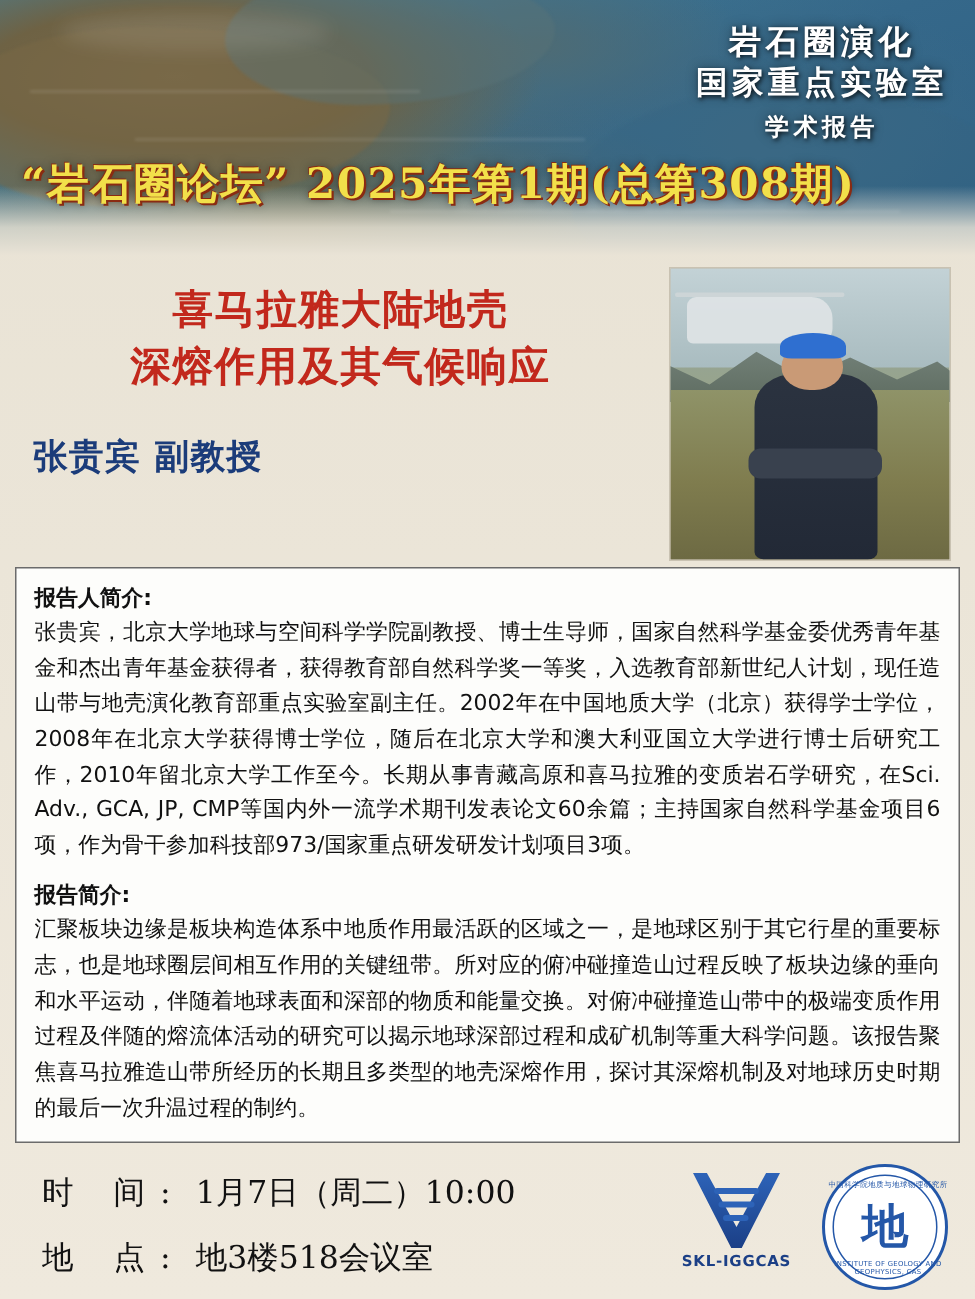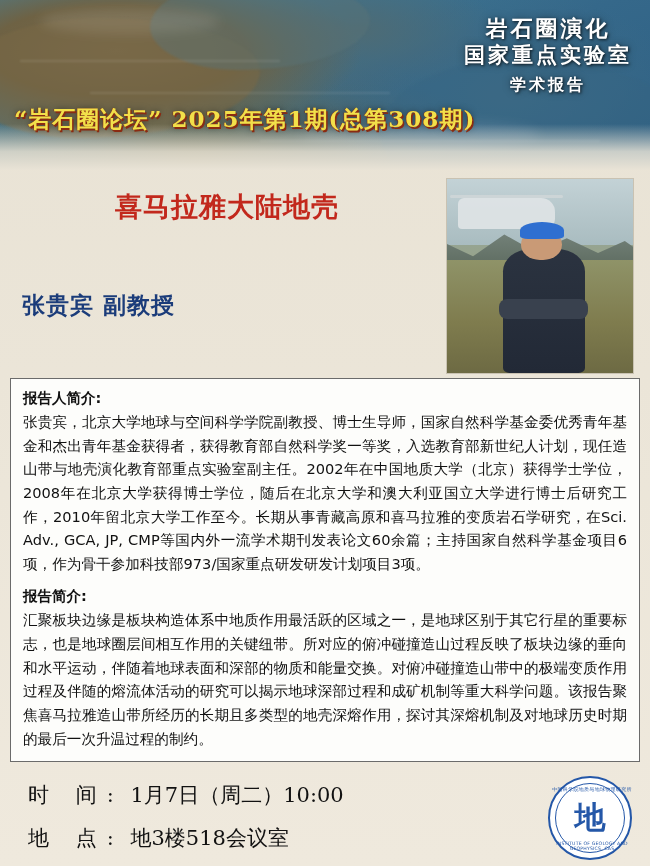--- a/index.html
+++ b/index.html
@@ -55,21 +55,21 @@
     line-height: 1.28;
     letter-spacing: 3px;
   }
   .lab-title .l1 { font-size: 22px; }
   .lab-title .l2 { font-size: 21px; }
   .lab-title .l3 { font-size: 16px; margin-top: 6px; }
 
   .forum-line {
     position: absolute; left: 14px; top: 104px;
     font-family: "DejaVu Serif", "Liberation Serif", serif;
-    font-weight: bold; font-size: 23px;
+    font-weight: bold; font-size: 28px;
     color: #f2e04a;
     text-shadow: 1.5px 1.5px 0 #8a2b12, -0.5px -0.5px 0 #8a2b12, 0 0 6px rgba(0,0,0,0.5);
     letter-spacing: 1px;
     white-space: nowrap;
   }
 
   
   .title-zone {
     position: absolute; left: 0; top: 176px; width: 650px; height: 196px;
   }
@@ -220,20 +220,21 @@
     <div class="l2">国家重点实验室</div>
     <div class="l3">学术报告</div>
   </div>
 
   <div class="forum-line">“岩石圈论坛” 2025年第1期(总第308期)</div>
 
   <div class="title-zone">
 
     <div class="talk-title">
       <div>喜马拉雅大陆地壳</div>
+      <div>深熔作用及其气候响应</div>
     </div>
 
     <div class="speaker">
       <div class="name">张贵宾 副教授</div>
     </div>
 
     <div class="photo">
       <div class="sky"></div>
       <div class="mtn"></div>
       <div class="field"></div>
@@ -258,20 +259,27 @@
       <div>
         <span class="lbl">时 间:</span>
         <span>1月7日（周二）10:00</span>
       </div>
       <div>
         <span class="lbl">地 点:</span>
         <span>地3楼518会议室</span>
       </div>
     </div>
 
+    <div class="logo-skl">
+      <div class="vshape"></div>
+      <div class="bar b1"></div>
+      <div class="bar b2"></div>
+      <div class="bar b3"></div>
+      <div class="cap">SKL-IGGCAS</div>
+    </div>
 
     <div class="logo-iggcas">
       <div class="ring"></div>
       <div class="arc-text">中国科学院地质与地球物理研究所</div>
       <div class="glyph">地</div>
       <div class="arc-text-b">INSTITUTE OF GEOLOGY AND GEOPHYSICS, CAS</div>
     </div>
   </div>
 
 </div>

